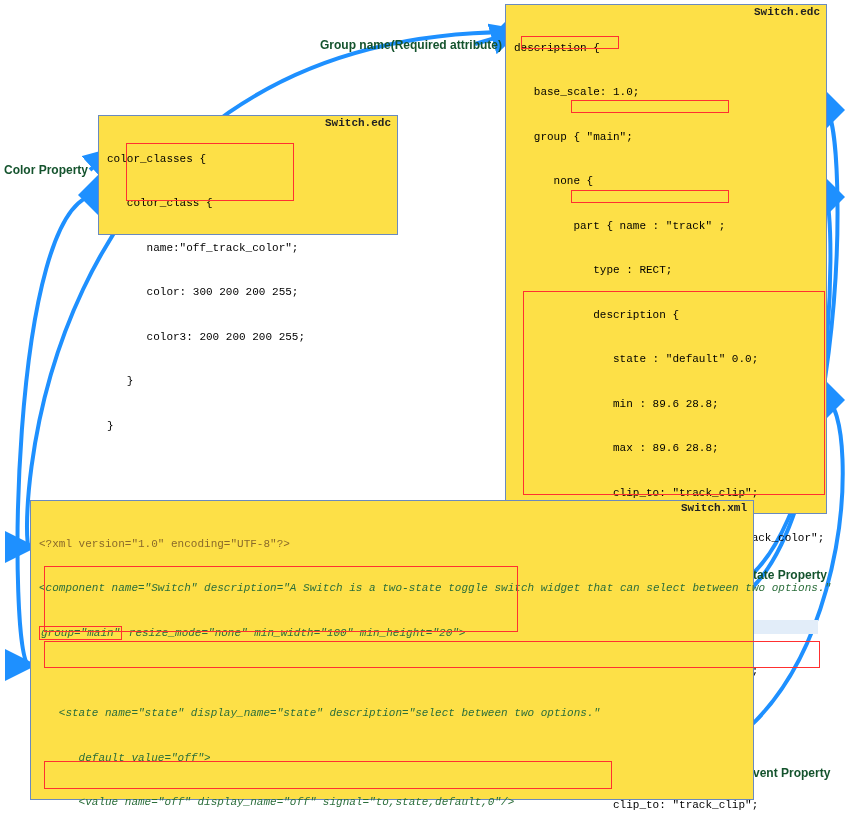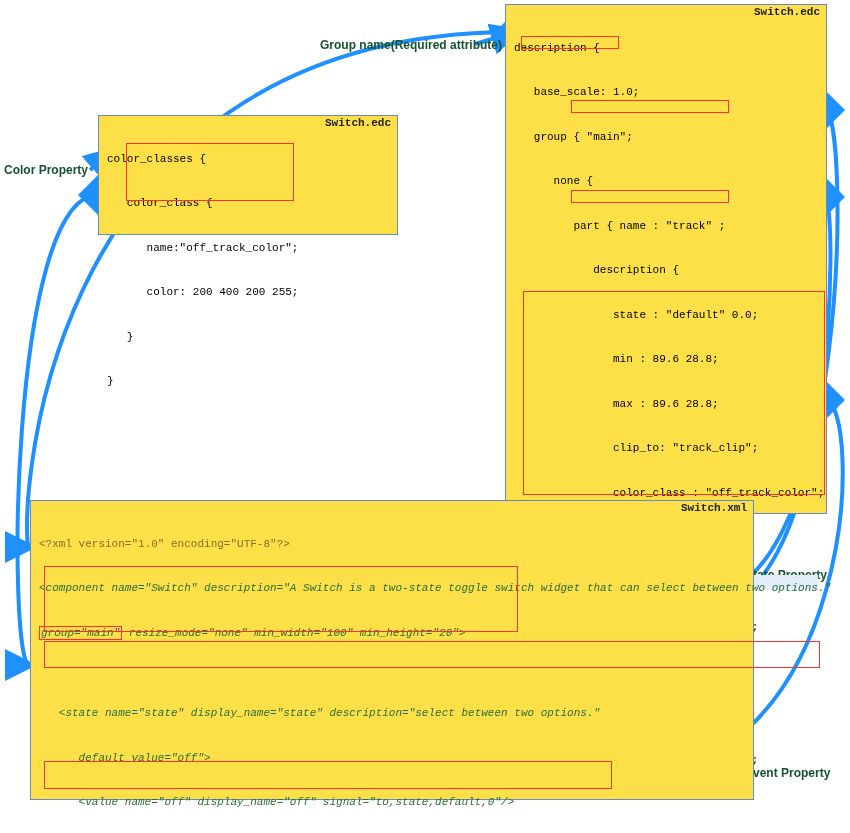--- a/index.html
+++ b/index.html
@@ -88,36 +88,38 @@
 <div class="red-label" style="left:4px; top:163px;">Color Property</div>
 <div class="red-label" style="left:745px; top:568px;">State Property</div>
 <div class="red-label" style="left:745px; top:766px;">Event Property</div>
 
 <div class="panel" style="left:98px; top:115px; width:300px; height:120px;">
   <div class="panel-title">Switch.edc</div>
   <div class="code">
     <div>color_classes {</div>
     <div>   color_class {</div>
     <div>      name:"off_track_color";</div>
-    <div>      color: 200 400 200 255;</div>
+    <div>      color: 300 200 200 255;</div>
+    <div>      color3: 200 200 200 255;</div>
     <div>   }</div>
     <div>}</div>
   </div>
 </div>
 
 <div class="red-box" style="left:126px; top:143px; width:168px; height:58px;"></div>
 
 <div class="panel" style="left:505px; top:4px; width:322px; height:510px;">
   <div class="panel-title">Switch.edc</div>
   <div class="code">
     <div>description {</div>
     <div>   base_scale: 1.0;</div>
     <div>   group { "main";</div>
     <div>      none {</div>
     <div>         part { name : "track" ;</div>
+    <div>            type : RECT;</div>
     <div>            description {</div>
     <div>               state : "default" 0.0;</div>
     <div>               min : 89.6 28.8;</div>
     <div>               max : 89.6 28.8;</div>
     <div>               clip_to: "track_clip";</div>
     <div>               color_class : "off_track_color";</div>
     <div>            }</div>
     <div class="hblue">            description {</div>
     <div>               state : "default" 1.0;</div>
     <div>               min : 89.6 28.8;</div>

